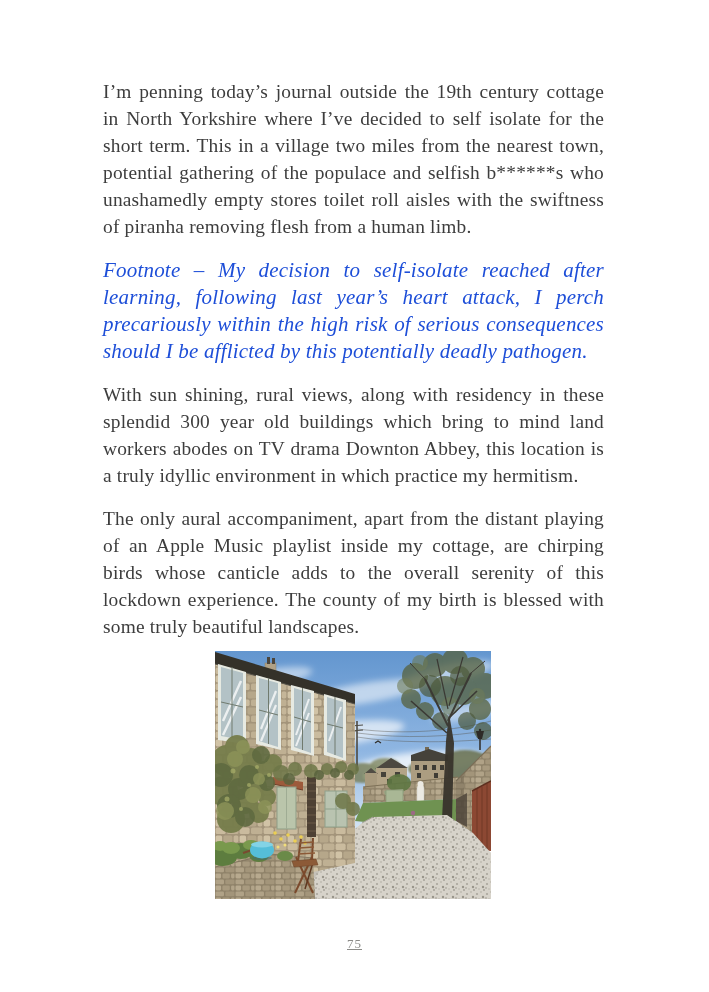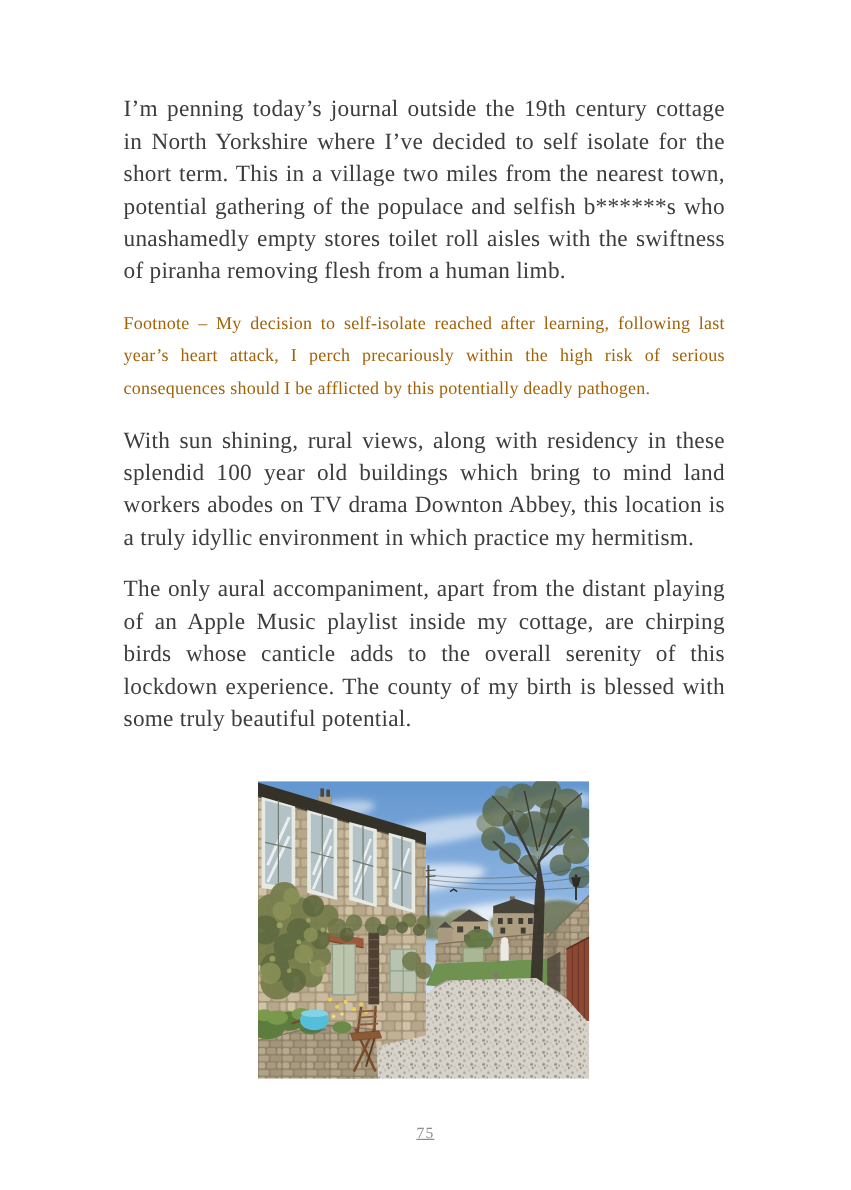--- a/index.html
+++ b/index.html
@@ -6,43 +6,43 @@
   .page{
     position:relative;width:709px;height:992px;background:#ffffff;
     font-family:"Liberation Serif","DejaVu Serif",serif;overflow:hidden;padding-left:20px;
   }
   .text-col{position:absolute;left:103px;top:78px;width:501px;}
   p.body{
     margin:0 0 17px 0;font-size:19.4px;line-height:27px;color:#3d3d3d;
     text-align:justify;letter-spacing:0.2px;
   }
   p.footnote{
-    margin:0 0 16px 0;font-size:15px;line-height:27px;color:#a16207;
-    text-align:justify;letter-spacing:0.2px;
+    margin:0 0 16px 0;font-size:21px;line-height:27px;color:#1d4ed8;
+    font-style:italic;text-align:justify;letter-spacing:0.2px;
   }
   p.body.mid{margin-bottom:16px;}
   figure.photo{
     position:absolute;left:215px;top:651px;width:276px;height:248px;margin:0;
   }
   figure.photo svg{display:block;}
   .pagenum{
     position:absolute;top:936px;left:0;width:709px;text-align:center;
     font-size:13px;color:#8b8b88;letter-spacing:1px;text-decoration:underline;
   }
 </style>
 </head>
 <body>
 
 <div class="page">
 
   <div class="text-col">
     <p class="body">I’m penning today’s journal outside the 19th century cottage in North Yorkshire where I’ve decided to self isolate for the short term. This in a village two miles from the nearest town, potential gathering of the populace and selfish b******s who unashamedly empty stores toilet roll aisles with the swiftness of piranha removing flesh from a human limb.</p>
     <p class="footnote">Footnote – My decision to self-isolate reached after learning, following last year’s heart attack, I perch precariously within the high risk of serious consequences should I be afflicted by this potentially deadly pathogen.</p>
-    <p class="body mid">With sun shining, rural views, along with residency in these splendid 100 year old buildings which bring to mind land workers abodes on TV drama Downton Abbey, this location is a truly idyllic environment in which practice my hermitism.</p>
-    <p class="body">The only aural accompaniment, apart from the distant playing of an Apple Music playlist inside my cottage, are chirping birds whose canticle adds to the overall serenity of this lockdown experience. The county of my birth is blessed with some truly beautiful potential.</p>
+    <p class="body mid">With sun shining, rural views, along with residency in these splendid 300 year old buildings which bring to mind land workers abodes on TV drama Downton Abbey, this location is a truly idyllic environment in which practice my hermitism.</p>
+    <p class="body">The only aural accompaniment, apart from the distant playing of an Apple Music playlist inside my cottage, are chirping birds whose canticle adds to the overall serenity of this lockdown experience. The county of my birth is blessed with some truly beautiful landscapes.</p>
   </div>
 
   <figure class="photo">
     <svg width="276" height="248" viewBox="0 0 276 248" xmlns="http://www.w3.org/2000/svg">
       <defs>
         <linearGradient id="sky" x1="0" y1="0" x2="0" y2="1">
           <stop offset="0" stop-color="#6396cf"></stop>
           <stop offset="0.55" stop-color="#8fb6e2"></stop>
           <stop offset="1" stop-color="#d7e6f3"></stop>
         </linearGradient>

